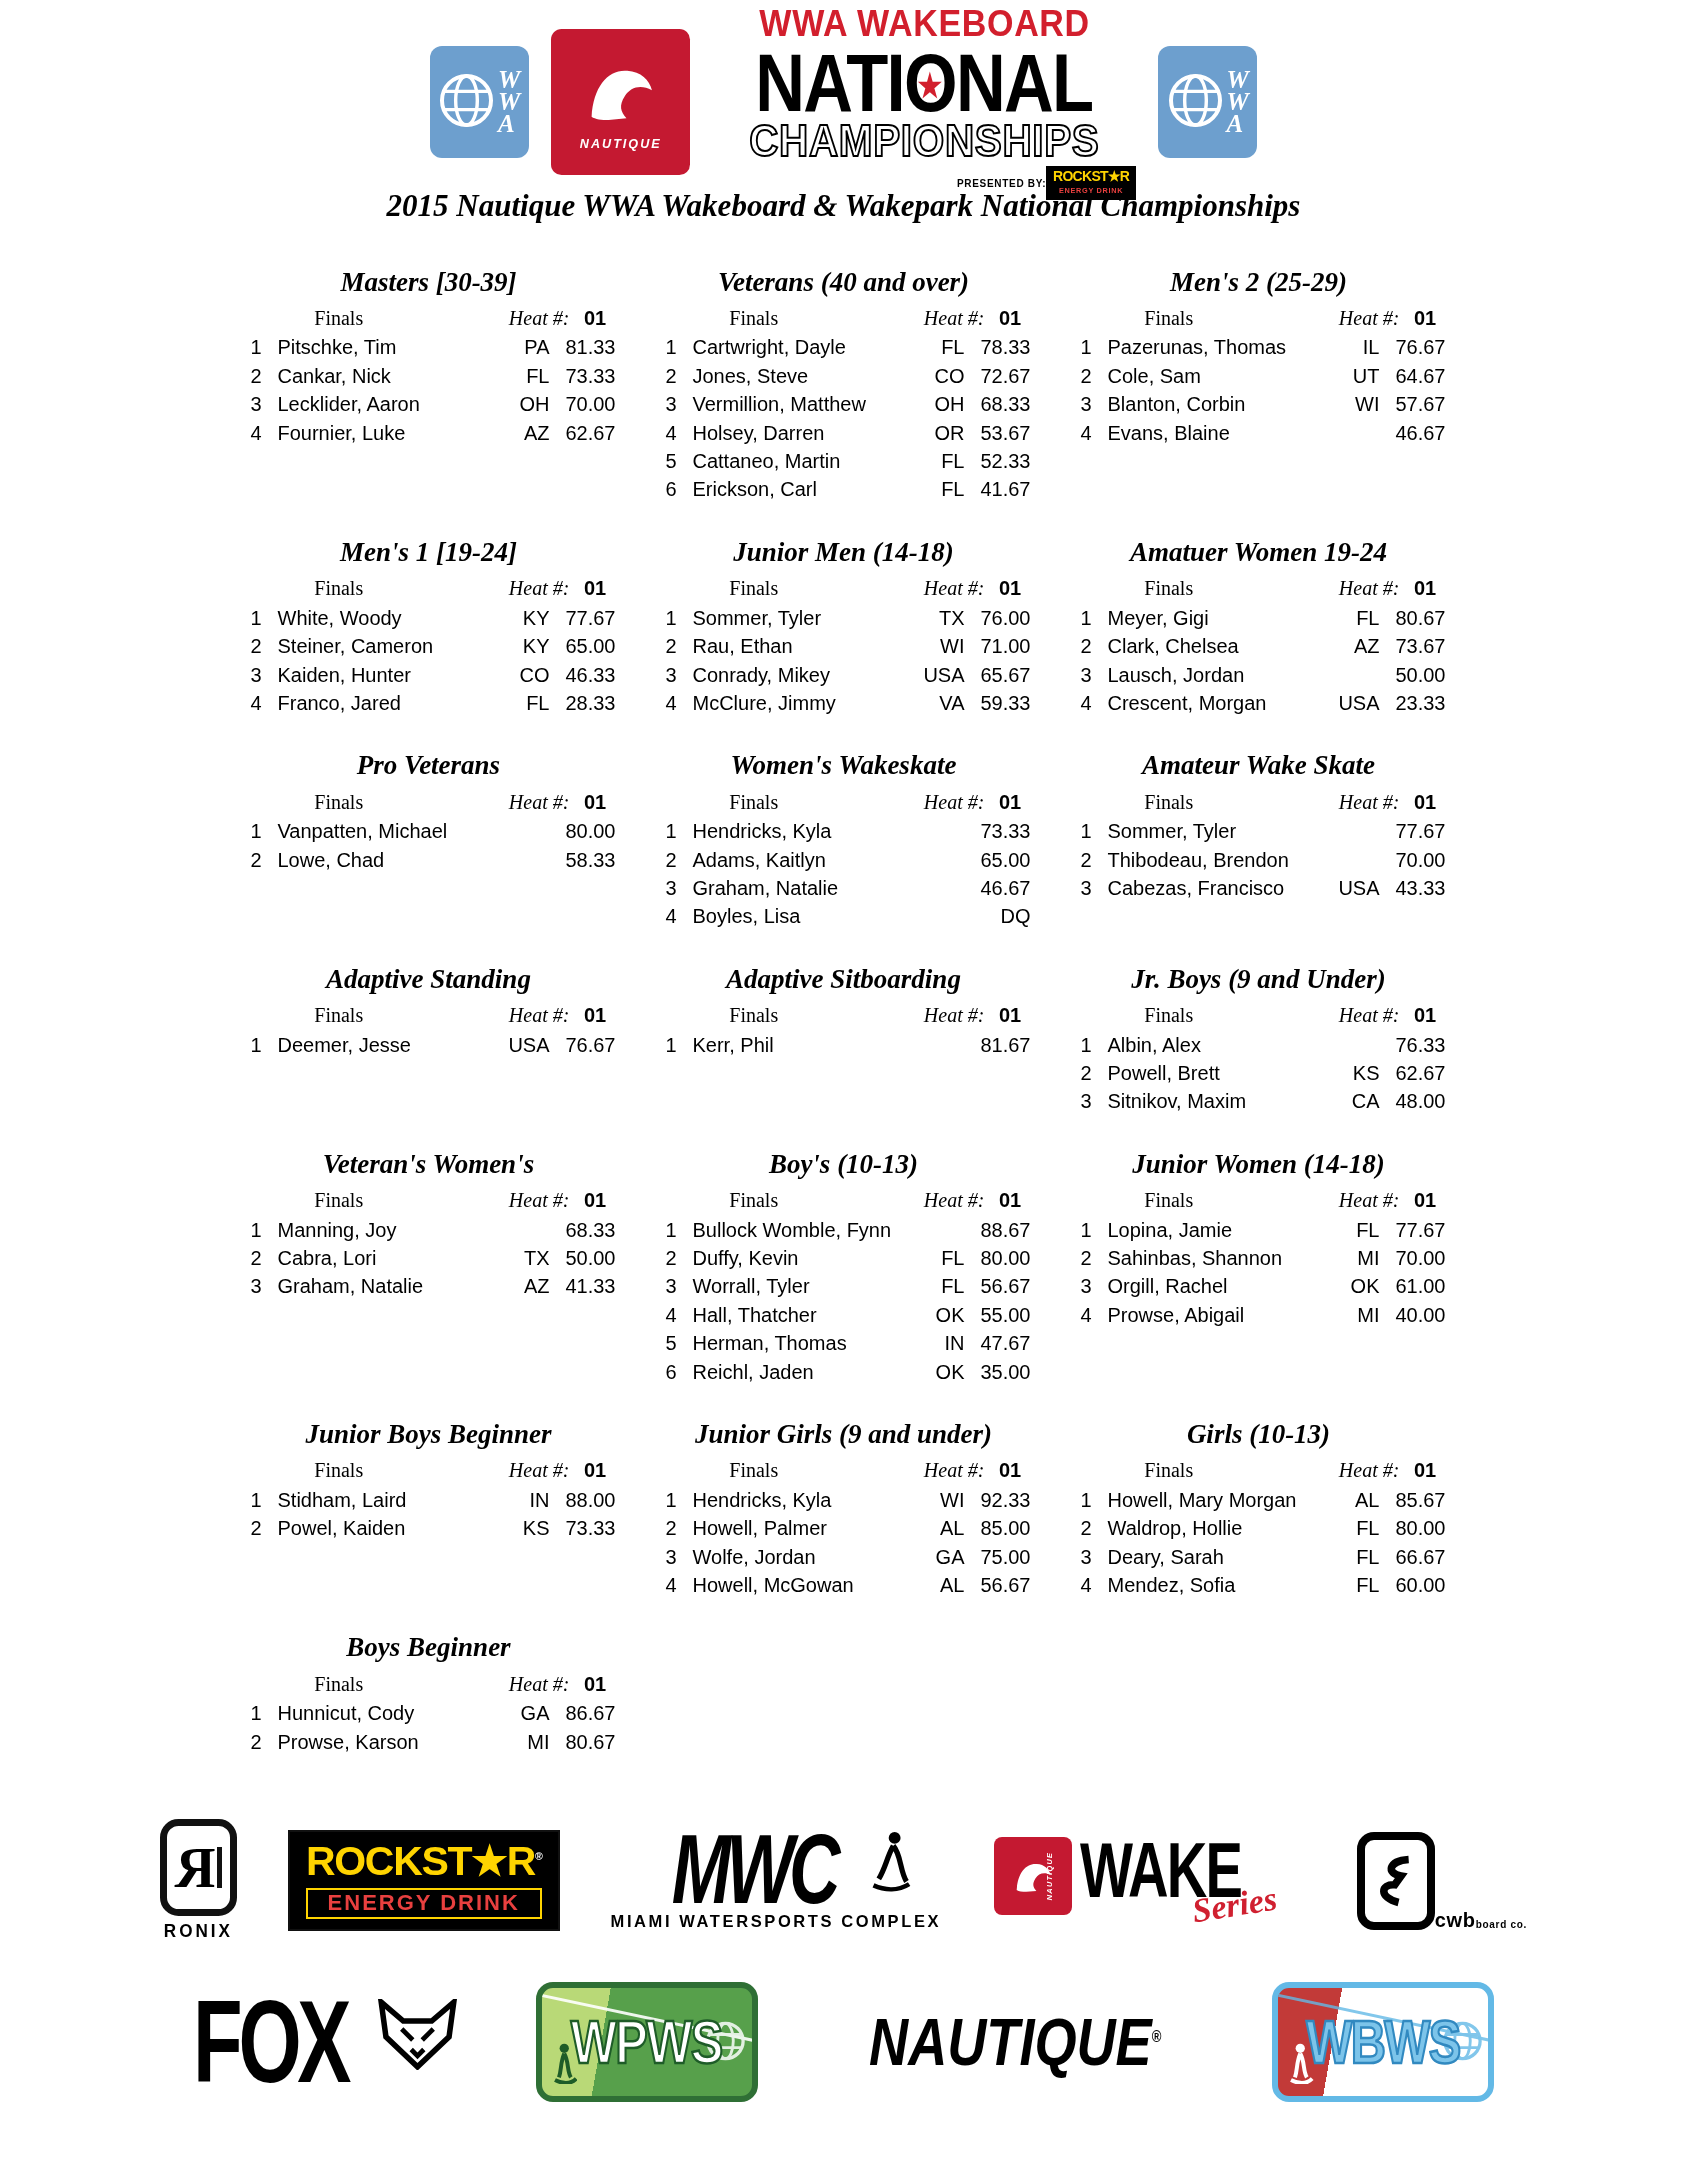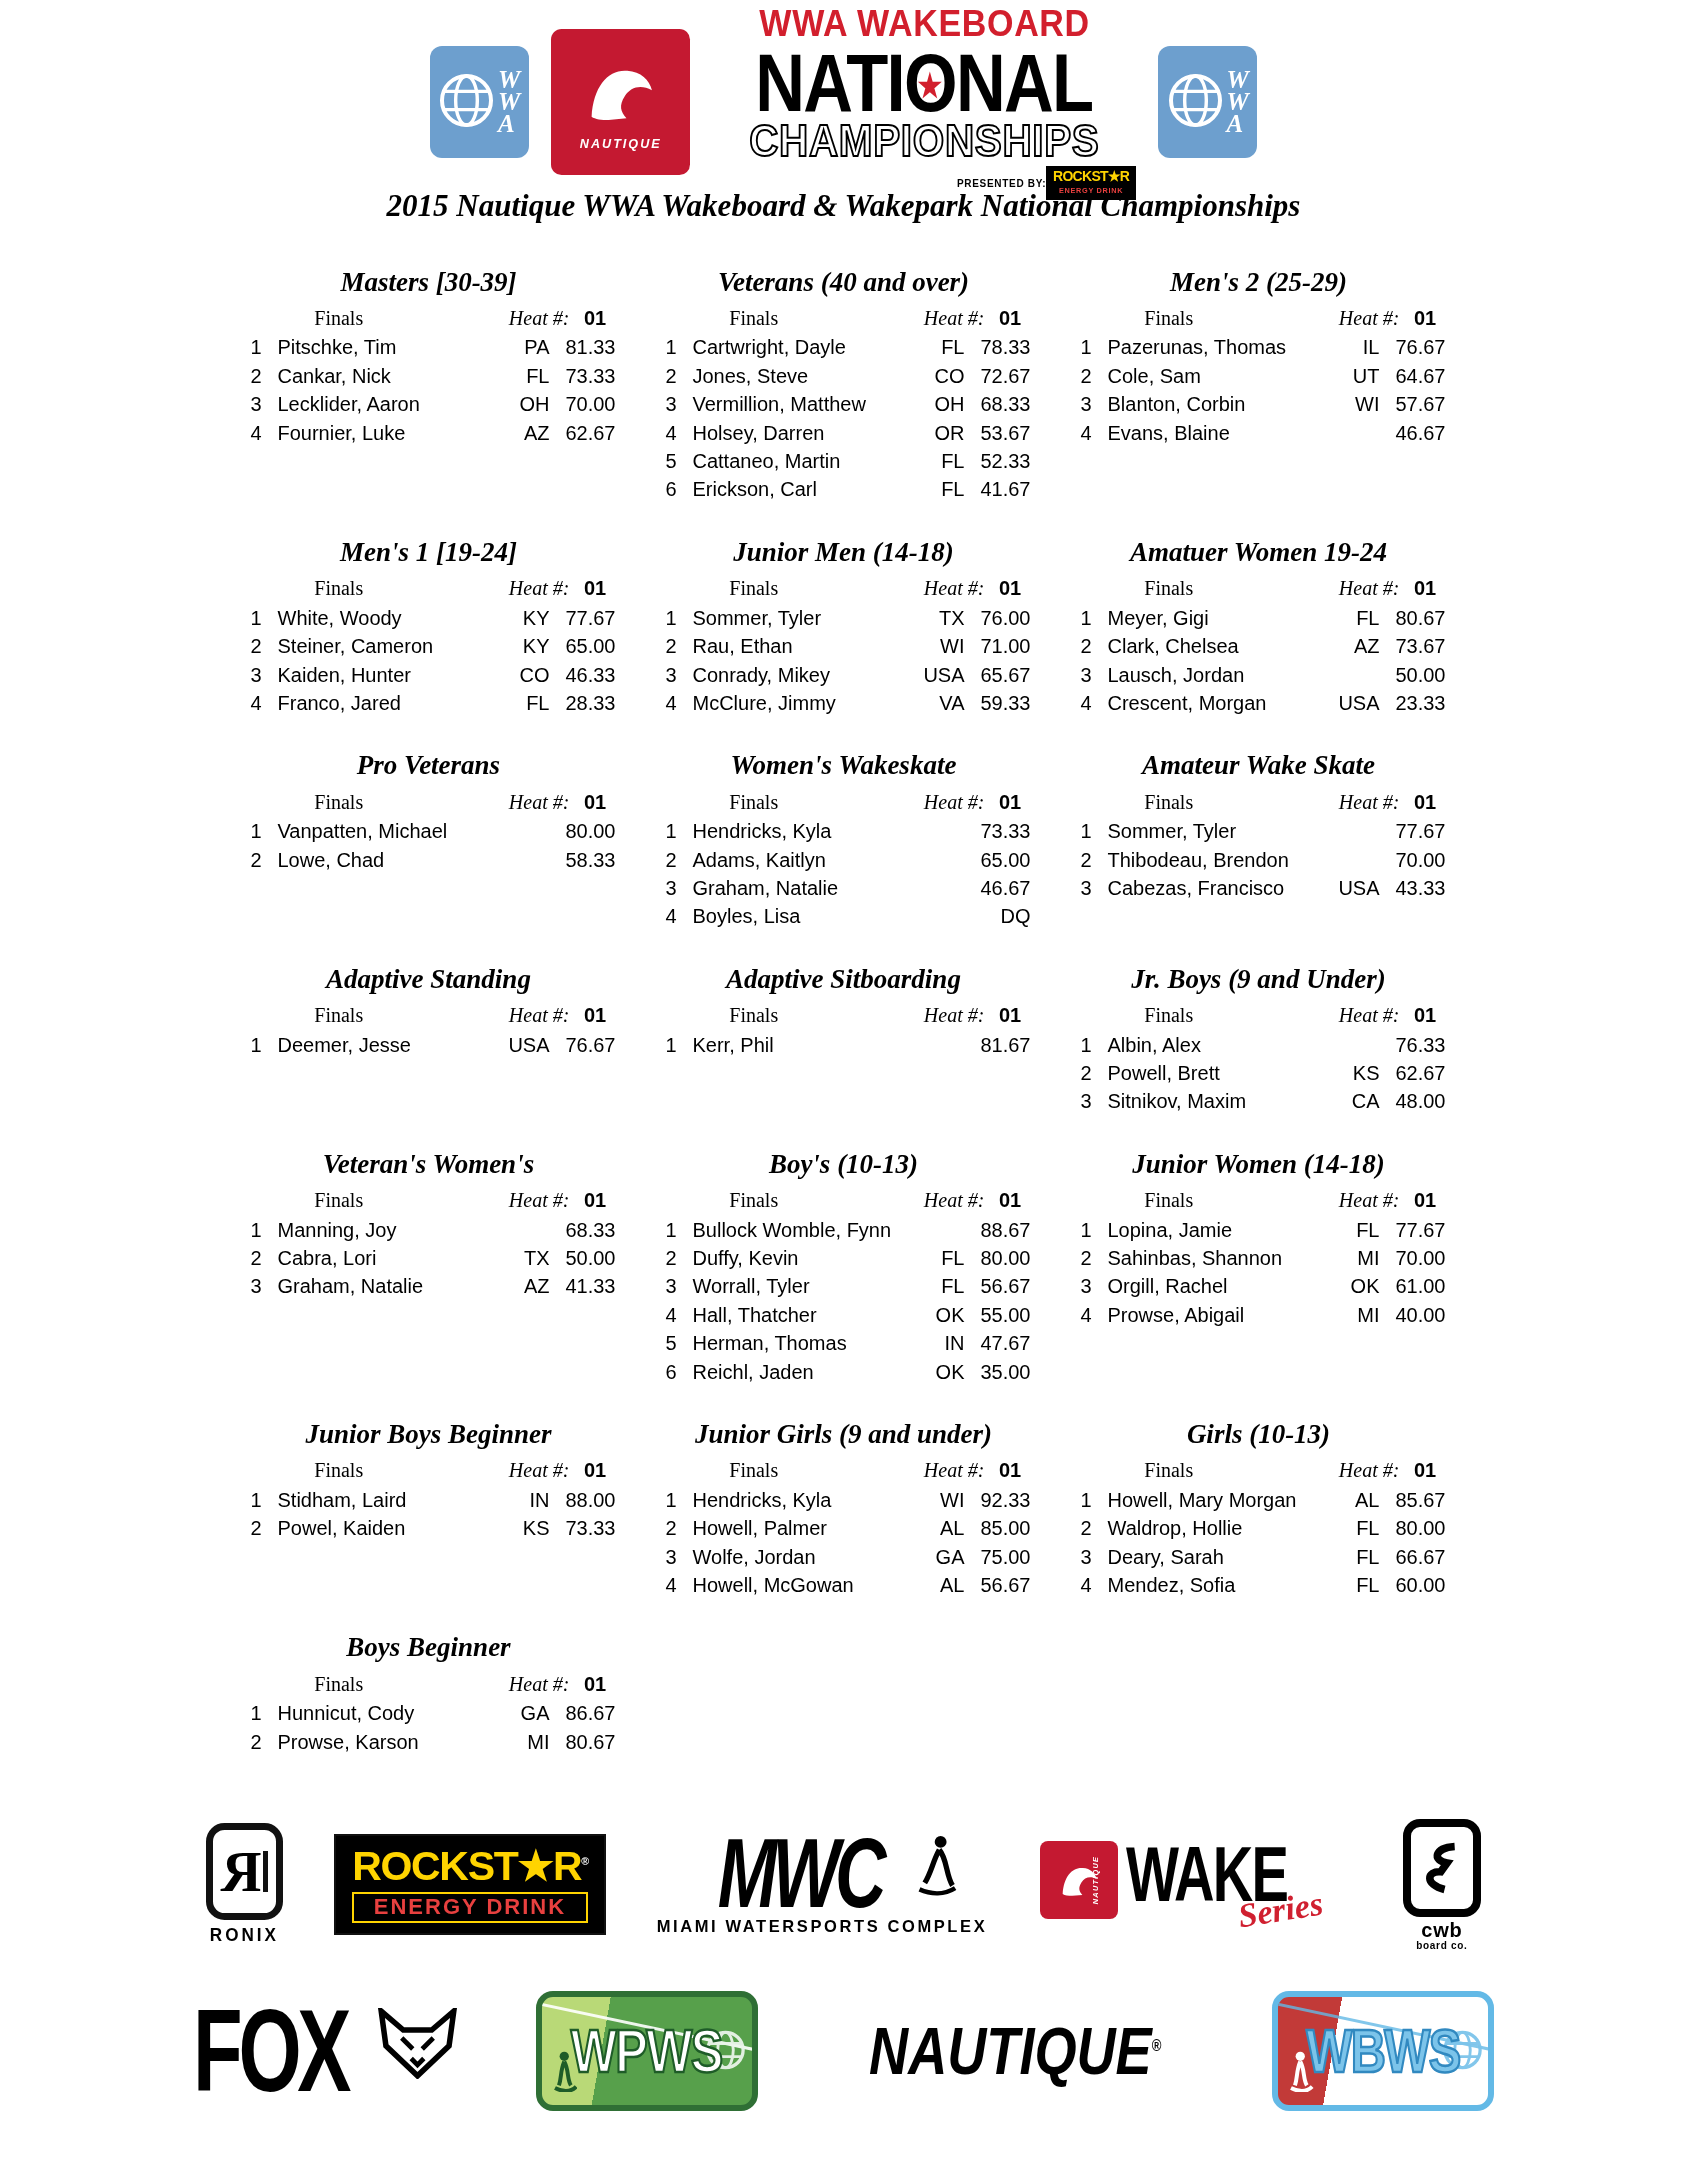--- a/index.html
+++ b/index.html
@@ -94,21 +94,21 @@
   .wake-badge{width:78px;height:78px;background:#c41931;border-radius:8px;position:relative;
               display:flex;align-items:center;justify-content:center;}
   .wake-vert{position:absolute;right:-1.3px;top:50%;transform:translateY(-50%) rotate(-90deg);
              transform-origin:center;color:#fff;font-size:7.3px;font-weight:bold;font-style:italic;letter-spacing:1.3px;}
   .wake-col{display:flex;flex-direction:column;align-items:flex-end;text-align:center;}
   .wake-word{font-size:78px;font-weight:900;line-height:0.85;letter-spacing:-2.6px;
              display:inline-block;transform:scaleX(0.72);transform-origin:left;}
   .series{font-family:"Liberation Serif",serif;font-style:italic;font-weight:bold;color:#d02030;
           font-size:34px;transform:rotate(-9deg);margin-top:-17px;margin-right:26.5px;}
 
-  .logo-cwb{display:flex;flex-direction:column;align-items:center;}
+  .logo-cwb{display:flex;flex-direction:row;align-items:flex-end;}
   .cwb-box{width:78px;height:98px;border:8px solid #000;border-radius:17px;display:flex;
            align-items:center;justify-content:center;}
   .cwb-text{font-size:20px;font-weight:900;letter-spacing:0.7px;margin-top:2.6px;line-height:1;}
   .cwb-sub{font-size:10px;font-weight:bold;letter-spacing:0.7px;}
 
   .logo-fox{display:flex;align-items:center;}
   .fox-word{font-size:116px;font-weight:900;line-height:0.78;letter-spacing:-6px;
             display:inline-block;transform:scaleX(0.70);transform-origin:left;}
   .fox-head{margin-left:-36px;margin-top:-13.2px;}
 

